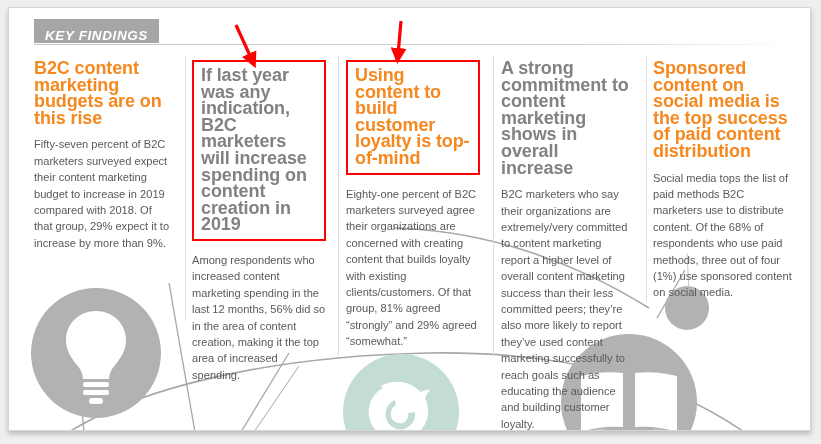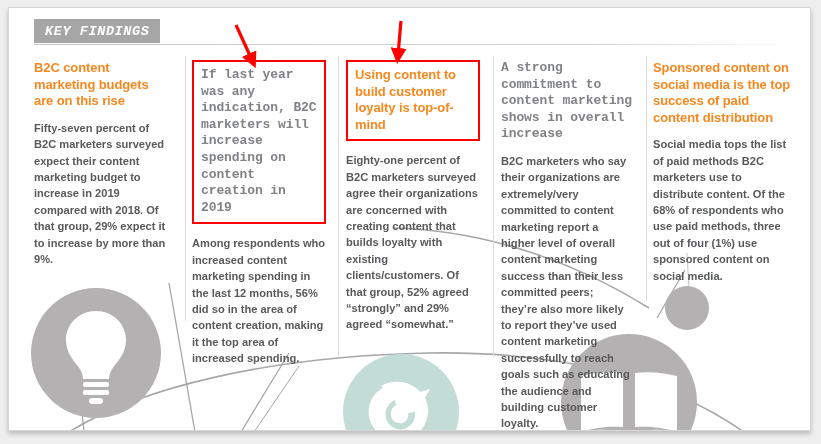--- a/index.html
+++ b/index.html
@@ -35,23 +35,22 @@
 
   
   #key-findings-tab {
     position: absolute;
     left: 25px;
     top: 11px;
     height: 24px;
     padding: 0 11px;
     background: #a6a6a6;
     display: flex;
-    align-items: center;
+    align-items: flex-end;
     z-index: 6;
-    font-family: Liberation Mono, monospace;
   }
   #key-findings-tab span {
     color: #ffffff;
     font-weight: bold;
     font-style: italic;
     font-size: 13.5px;
     letter-spacing: 0.6px;
   }
   #header-rule {
     position: absolute;
@@ -84,35 +83,34 @@
 
   .divider {
     position: absolute;
     top: 0;
     width: 1px;
     background: #dcdcdc;
     z-index: 3;
   }
 
   .heading {
-    font-size: 13px;
+    font-size: 18px;
     line-height: 16.6px;
     font-weight: bold;
     margin: 0 0 10px 0;
     letter-spacing: -0.1px;
   }
   .heading.orange { color: #f5881f; }
-  .heading.gray { color: #808285; font-family: Liberation Mono, monospace; }
+  .heading.gray { color: #808285; }
 
   .body-text {
     font-size: 11.1px;
     line-height: 16.4px;
     color: #58595b;
     margin: 0;
-    font-weight: bold;
   }
 
   .boxed {
     border: 2.5px solid #ff0000;
     padding: 5px 6px 6px 7px;
     margin-bottom: 11px;
     box-sizing: border-box;
   }
   .boxed .heading { margin-bottom: 0; }
 
@@ -189,21 +187,21 @@
         <div class="boxed">
           <h3 class="heading gray">If last year was any indication, B2C marketers will increase spending on content creation in 2019</h3>
         </div>
         <p class="body-text">Among respondents who increased content marketing spending in the last 12 months, 56% did so in the area of content creation, making it the top area of increased spending.</p>
       </div>
 
       <div class="col col-3">
         <div class="boxed">
           <h3 class="heading orange">Using content to build customer loyalty is top-of-mind</h3>
         </div>
-        <p class="body-text">Eighty-one percent of B2C marketers surveyed agree their organizations are concerned with creating content that builds loyalty with existing clients/customers. Of that group, 52% agreed “strongly” and 29% agreed “somewhat.”</p>
+        <p class="body-text">Eighty-one percent of B2C marketers surveyed agree their organizations are concerned with creating content that builds loyalty with existing clients/customers. Of that group, 81% agreed “strongly” and 29% agreed “somewhat.”</p>
       </div>
 
       <div class="col col-4">
         <h3 class="heading gray">A strong commitment to content marketing shows in overall increase</h3>
         <p class="body-text">B2C marketers who say their organizations are extremely/very committed to content marketing report a higher level of overall content marketing success than their less committed peers; they’re also more likely to report they’ve used content marketing successfully to reach goals such as educating the audience and building customer loyalty.</p>
       </div>
 
       <div class="col col-5">
         <h3 class="heading orange">Sponsored content on social media is the top success of paid content distribution</h3>
         <p class="body-text">Social media tops the list of paid methods B2C marketers use to distribute content. Of the 68% of respondents who use paid methods, three out of four (1%) use sponsored content on social media.</p>

